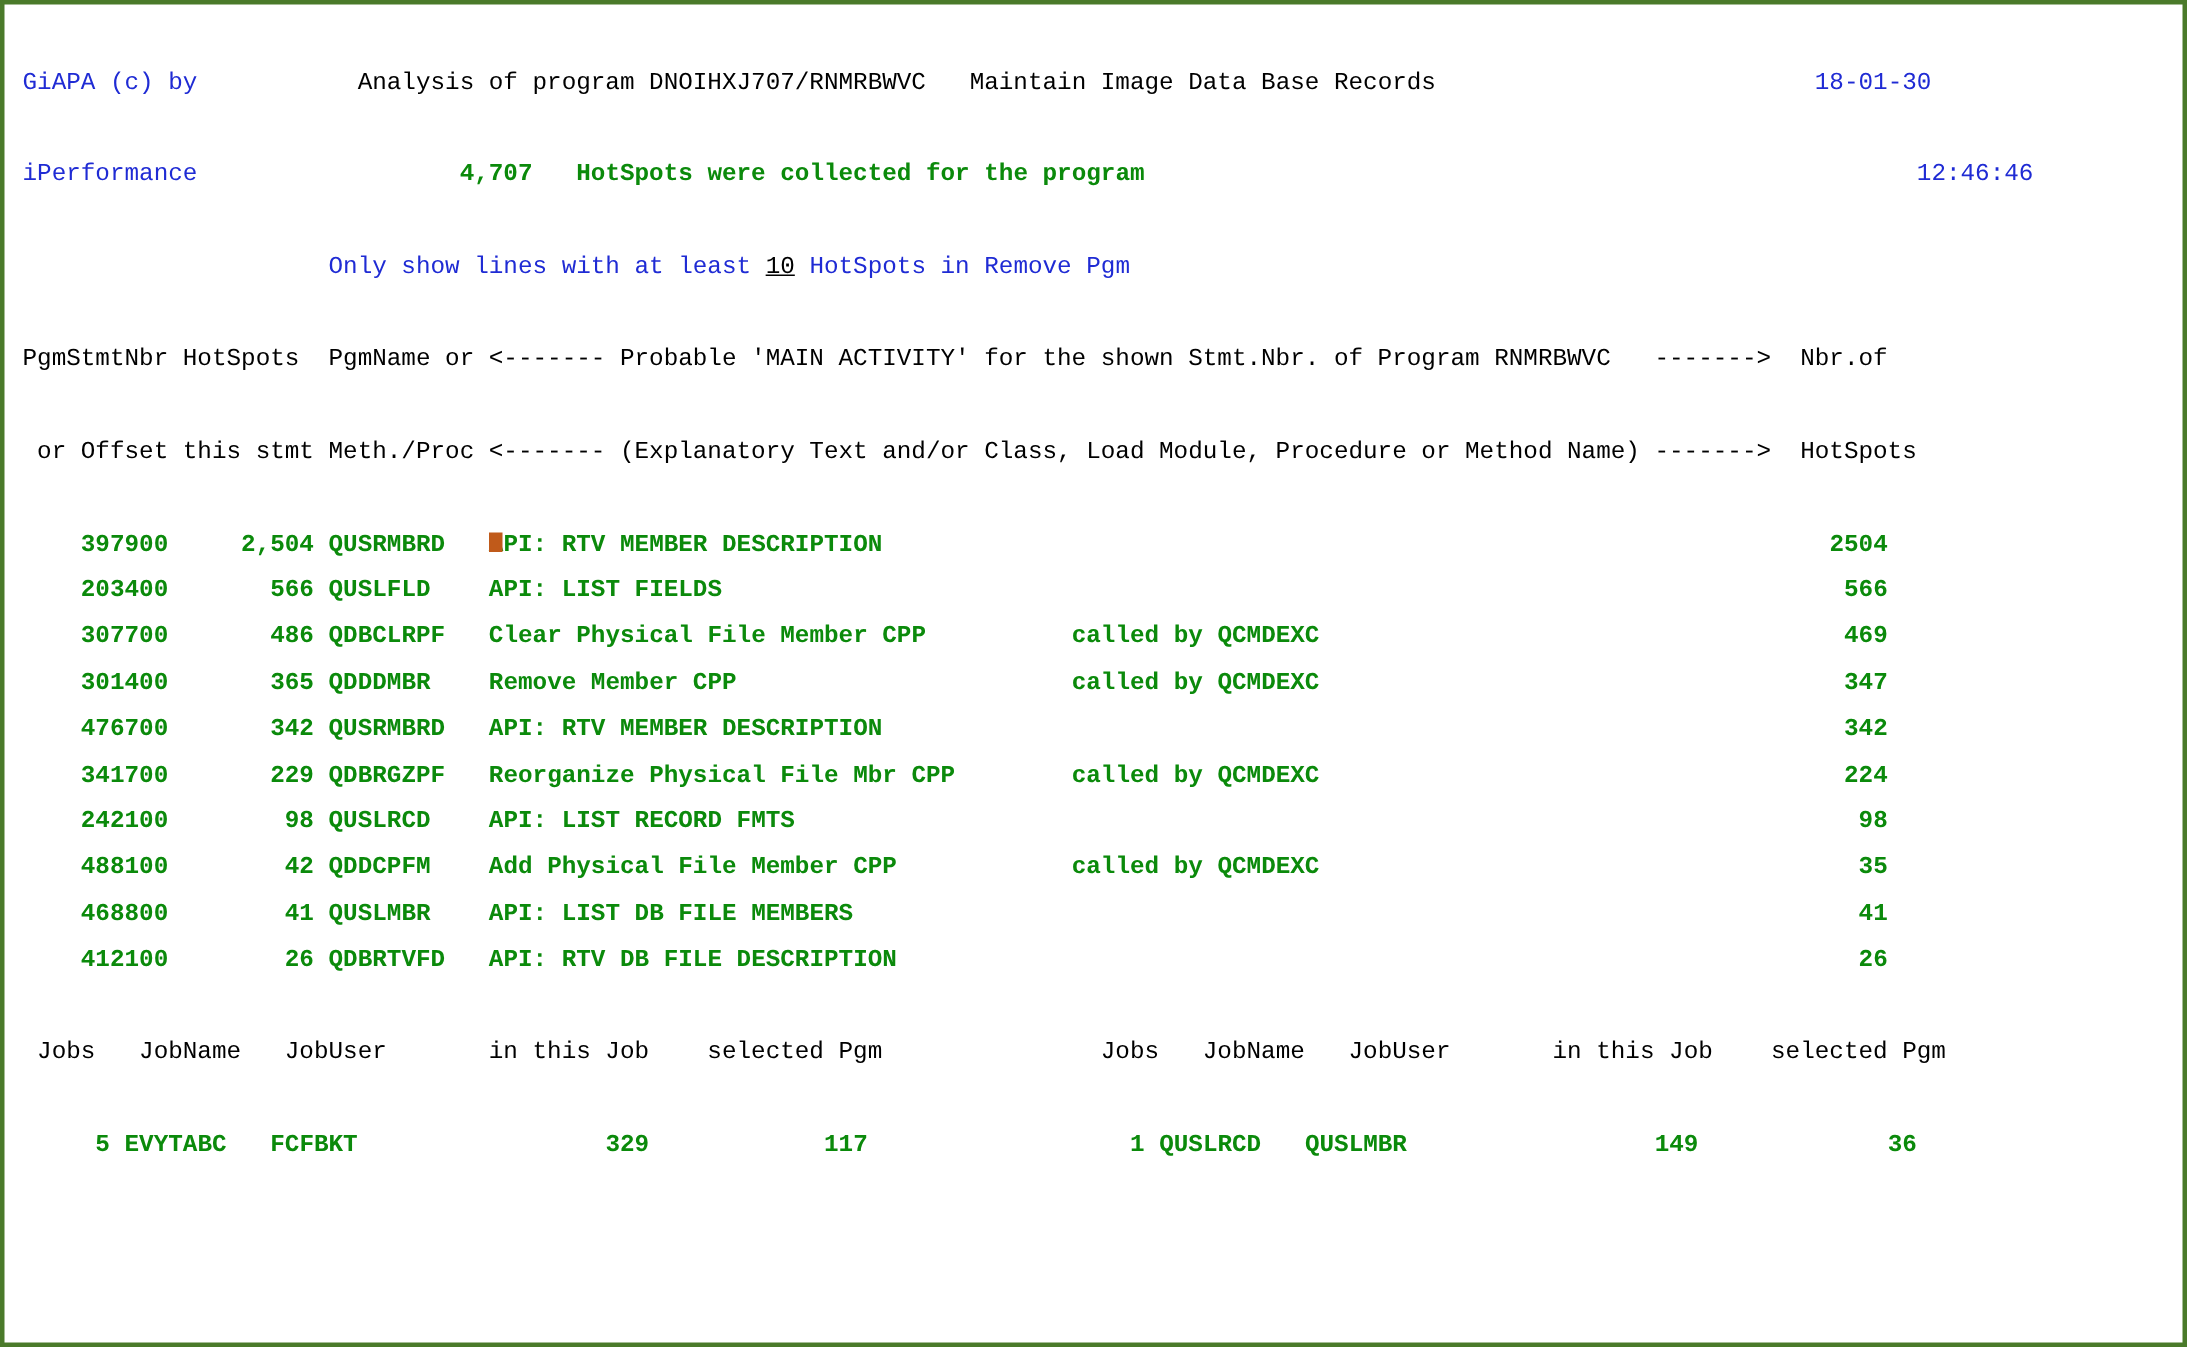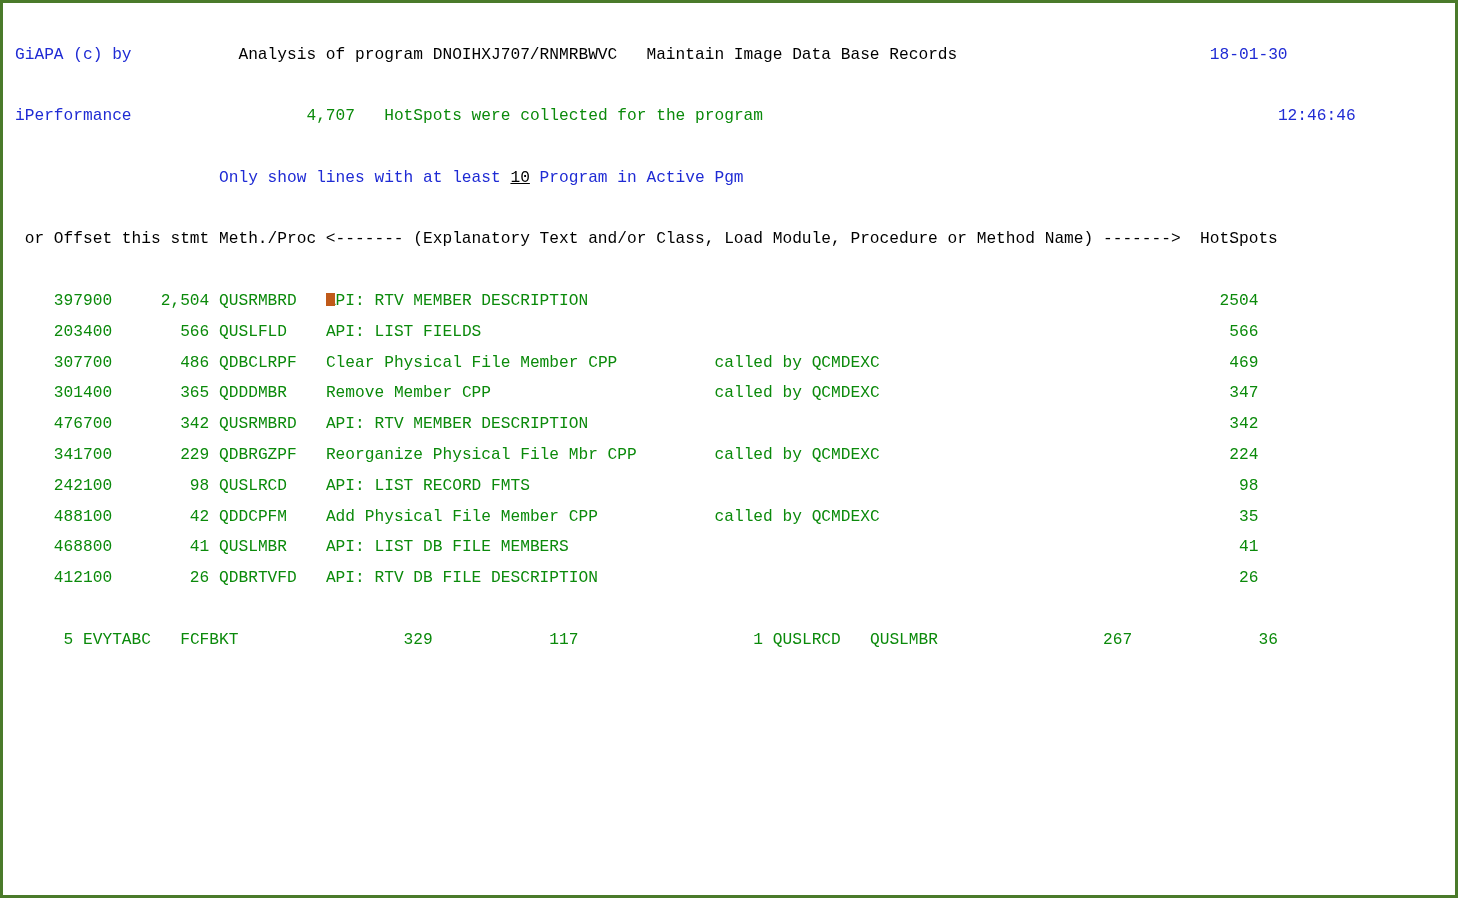--- a/index.html
+++ b/index.html
@@ -14,40 +14,42 @@
     box-sizing: border-box;
     width: 1458px;
     height: 898px;
     border: 3px solid #4a7a2a;
     padding: 6px 12px 6px 12px;
     white-space: pre;
     overflow: hidden;
     color: #000;
   }
   .blue  { color: #1f2bd4; }
-  .green { color: #0b8a0b; }
+  .green { color: #0b8a0b; font-weight: bold; }
   .black { color: #000; }
   .uline { text-decoration: underline; }
   .cursor {
     display: inline-block;
     width: 9px;
     height: 13px;
     background: #c05a1a;
     vertical-align: baseline;
     margin-right: -9px;
     position: relative;
     top: 1px;
   }
   [data-bind] { white-space: pre; }
 </style>
 </head>
 <body>
 
 <div class="screen">
 <div><span class="blue" data-bind="header.product">GiAPA (c) by</span><span class="black">           </span><span class="black" data-bind="header.title">Analysis of program DNOIHXJ707/RNMRBWVC   Maintain Image Data Base Records</span><span>                          </span><span class="blue" data-bind="header.date">18-01-30</span></div>
 <div><span class="blue" data-bind="header.vendor">iPerformance</span><span>                  </span><span class="green" data-bind="header.total_hotspots">4,707</span><span>   </span><span class="green" data-bind="header.total_hotspots_label">HotSpots were collected for the program</span><span>                                                     </span><span class="blue" data-bind="header.time">12:46:46</span></div>
-<div><span>                     </span><span class="blue" data-bind="header.filter_pre">Only show lines with at least </span><span class="black uline" data-bind="header.filter_value">10</span><span class="blue" data-bind="header.filter_post"> Program in Active Pgm</span></div>
+<div><span>                     </span><span class="blue" data-bind="header.filter_pre">Only show lines with at least </span><span class="black uline" data-bind="header.filter_value">10</span><span class="blue" data-bind="header.filter_post"> HotSpots in Remove Pgm</span></div>
+<div class="black" data-bind="table_headers.line1">PgmStmtNbr HotSpots  PgmName or &lt;------- Probable 'MAIN ACTIVITY' for the shown Stmt.Nbr. of Program RNMRBWVC   -------&gt;  Nbr.of</div>
 <div class="black" data-bind="table_headers.line2"> or Offset this stmt Meth./Proc &lt;------- (Explanatory Text and/or Class, Load Module, Procedure or Method Name) -------&gt;  HotSpots</div>
 <div id="stmt-rows"><div class="green"><span>    397900</span><span>     2,504</span> <span>QUSRMBRD  </span> <span class="cursor"></span><span>API: RTV MEMBER DESCRIPTION             </span><span>                                                </span><span>    2504</span></div><div class="green"><span>    203400</span><span>       566</span> <span>QUSLFLD   </span> <span>API: LIST FIELDS                        </span><span>                                                </span><span>     566</span></div><div class="green"><span>    307700</span><span>       486</span> <span>QDBCLRPF  </span> <span>Clear Physical File Member CPP          </span><span>called by QCMDEXC                               </span><span>     469</span></div><div class="green"><span>    301400</span><span>       365</span> <span>QDDDMBR   </span> <span>Remove Member CPP                       </span><span>called by QCMDEXC                               </span><span>     347</span></div><div class="green"><span>    476700</span><span>       342</span> <span>QUSRMBRD  </span> <span>API: RTV MEMBER DESCRIPTION             </span><span>                                                </span><span>     342</span></div><div class="green"><span>    341700</span><span>       229</span> <span>QDBRGZPF  </span> <span>Reorganize Physical File Mbr CPP        </span><span>called by QCMDEXC                               </span><span>     224</span></div><div class="green"><span>    242100</span><span>        98</span> <span>QUSLRCD   </span> <span>API: LIST RECORD FMTS                   </span><span>                                                </span><span>      98</span></div><div class="green"><span>    488100</span><span>        42</span> <span>QDDCPFM   </span> <span>Add Physical File Member CPP            </span><span>called by QCMDEXC                               </span><span>      35</span></div><div class="green"><span>    468800</span><span>        41</span> <span>QUSLMBR   </span> <span>API: LIST DB FILE MEMBERS               </span><span>                                                </span><span>      41</span></div><div class="green"><span>    412100</span><span>        26</span> <span>QDBRTVFD  </span> <span>API: RTV DB FILE DESCRIPTION            </span><span>                                                </span><span>      26</span></div></div>
-<div id="job-rows"><div class="green"><span>     5</span> <span>EVYTABC   </span><span>FCFBKT    </span><span>             329</span><span>            117</span>             <span>     1</span> <span>QUSLRCD   </span><span>QUSLMBR    </span><span>             267</span><span>             36</span></div></div>
+<div class="black"><span data-bind="jobs_header.l2a"> Jobs   JobName   JobUser       in this Job    selected Pgm</span><span>              </span><span data-bind="jobs_header.l2b"> Jobs   JobName   JobUser       in this Job    selected Pgm</span></div>
+<div id="job-rows"><div class="green"><span>     5</span> <span>EVYTABC   </span><span>FCFBKT    </span><span>             329</span><span>            117</span>             <span>     1</span> <span>QUSLRCD   </span><span>QUSLMBR    </span><span>             149</span><span>             36</span></div></div>
 
 
 </div>
 
 </body></html>

